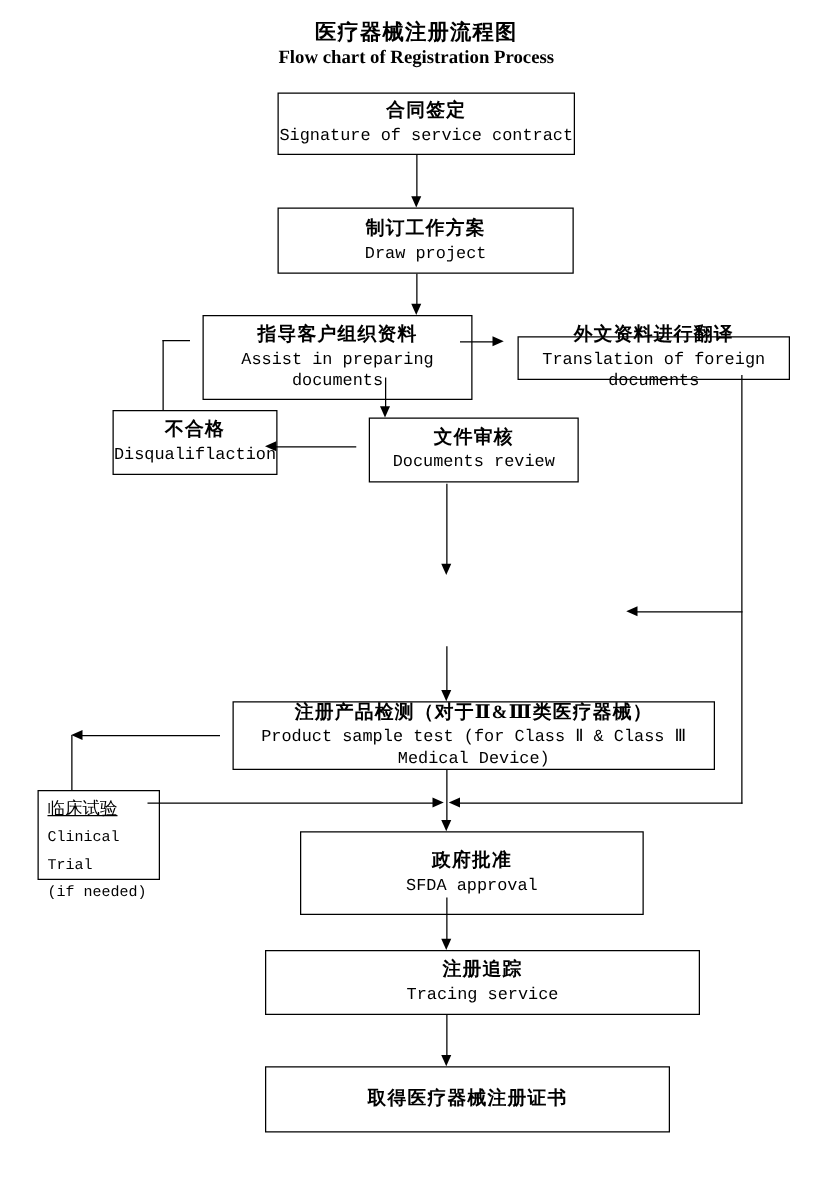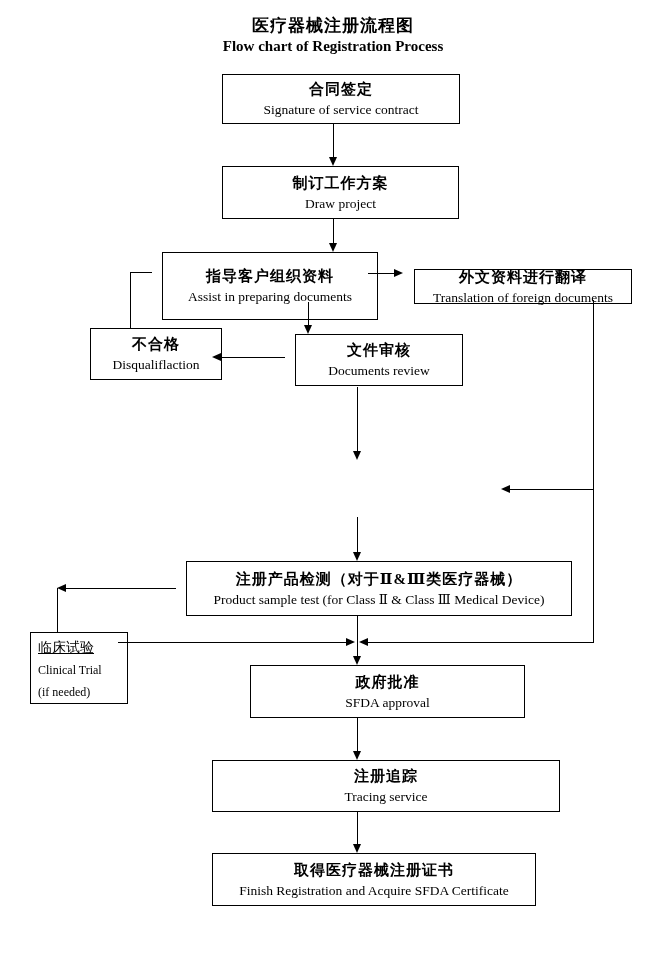--- a/index.html
+++ b/index.html
@@ -15,21 +15,21 @@
   .title-en{
     position:absolute;left:0;top:38px;width:666px;text-align:center;
     font-size:15px;font-weight:bold;
   }
   .node{
     position:absolute;border:1px solid #000;background:#fff;
     display:flex;flex-direction:column;justify-content:center;align-items:center;
     text-align:center;box-sizing:border-box;gap:2px;margin-left:10px;
   }
   .node .zh{font-weight:bold;font-size:15px;line-height:19px;letter-spacing:1px;}
-  .node .en{font-size:13.5px;line-height:17px;}
+  .node .en{font-size:13.5px;line-height:17px;font-family:Liberation Mono, monospace;}
   .node.left-align{justify-content:flex-start;align-items:flex-start;text-align:left;padding:4px 0 0 7px;gap:0;}
   .node.left-align .zh{font-weight:normal;font-size:14px;line-height:22px;letter-spacing:0;text-decoration:underline;}
   .node.left-align .en{font-size:12px;line-height:22px;}
   .hline,.vline{position:absolute;background:#000;}
   .hline{height:1px;}
   .vline{width:1px;}
   .ah{position:absolute;width:0;height:0;}
   .ah-down{border-left:4px solid transparent;border-right:4px solid transparent;border-top:9px solid #000;}
   .ah-left{border-top:4px solid transparent;border-bottom:4px solid transparent;border-right:9px solid #000;}
   .ah-right{border-top:4px solid transparent;border-bottom:4px solid transparent;border-left:9px solid #000;}
@@ -77,33 +77,32 @@
     <div class="zh">注册产品检测（对于Ⅱ&amp;Ⅲ类医疗器械）</div>
     <div class="en">Product sample test (for Class Ⅱ &amp; Class Ⅲ Medical Device)</div>
   </div>
 
   <div class="node left-align" style="left:20px;top:632px;width:98px;height:72px">
     <div class="zh">临床试验</div>
     <div class="en">Clinical Trial</div>
     <div class="en">(if needed)</div>
   </div>
 
-  <div class="node" style="left:240px;top:665px;width:275px;height:53px">
+  <div class="node" style="left:230px;top:665px;width:275px;height:67px">
     <div class="zh">政府批准</div>
     <div class="en">SFDA approval</div>
   </div>
 
   <div class="node" style="left:202px;top:760px;width:348px;height:52px">
     <div class="zh">注册追踪</div>
     <div class="en">Tracing service</div>
   </div>
 
   <div class="node" style="left:202px;top:853px;width:324px;height:53px">
     <div class="zh">取得医疗器械注册证书</div>
-    <div class="en">Finish Registration and Acquire SFDA Certificate</div>
   </div>
 
   <div class="vline" style="left:333px;top:124px;height:35px"></div>
   <div class="ah ah-down" style="left:329px;top:157px"></div>
 
   <div class="vline" style="left:333px;top:219px;height:26px"></div>
   <div class="ah ah-down" style="left:329px;top:243px"></div>
 
   <div class="hline" style="left:368px;top:273px;width:27px"></div>
   <div class="ah ah-right" style="left:394px;top:269px"></div>

